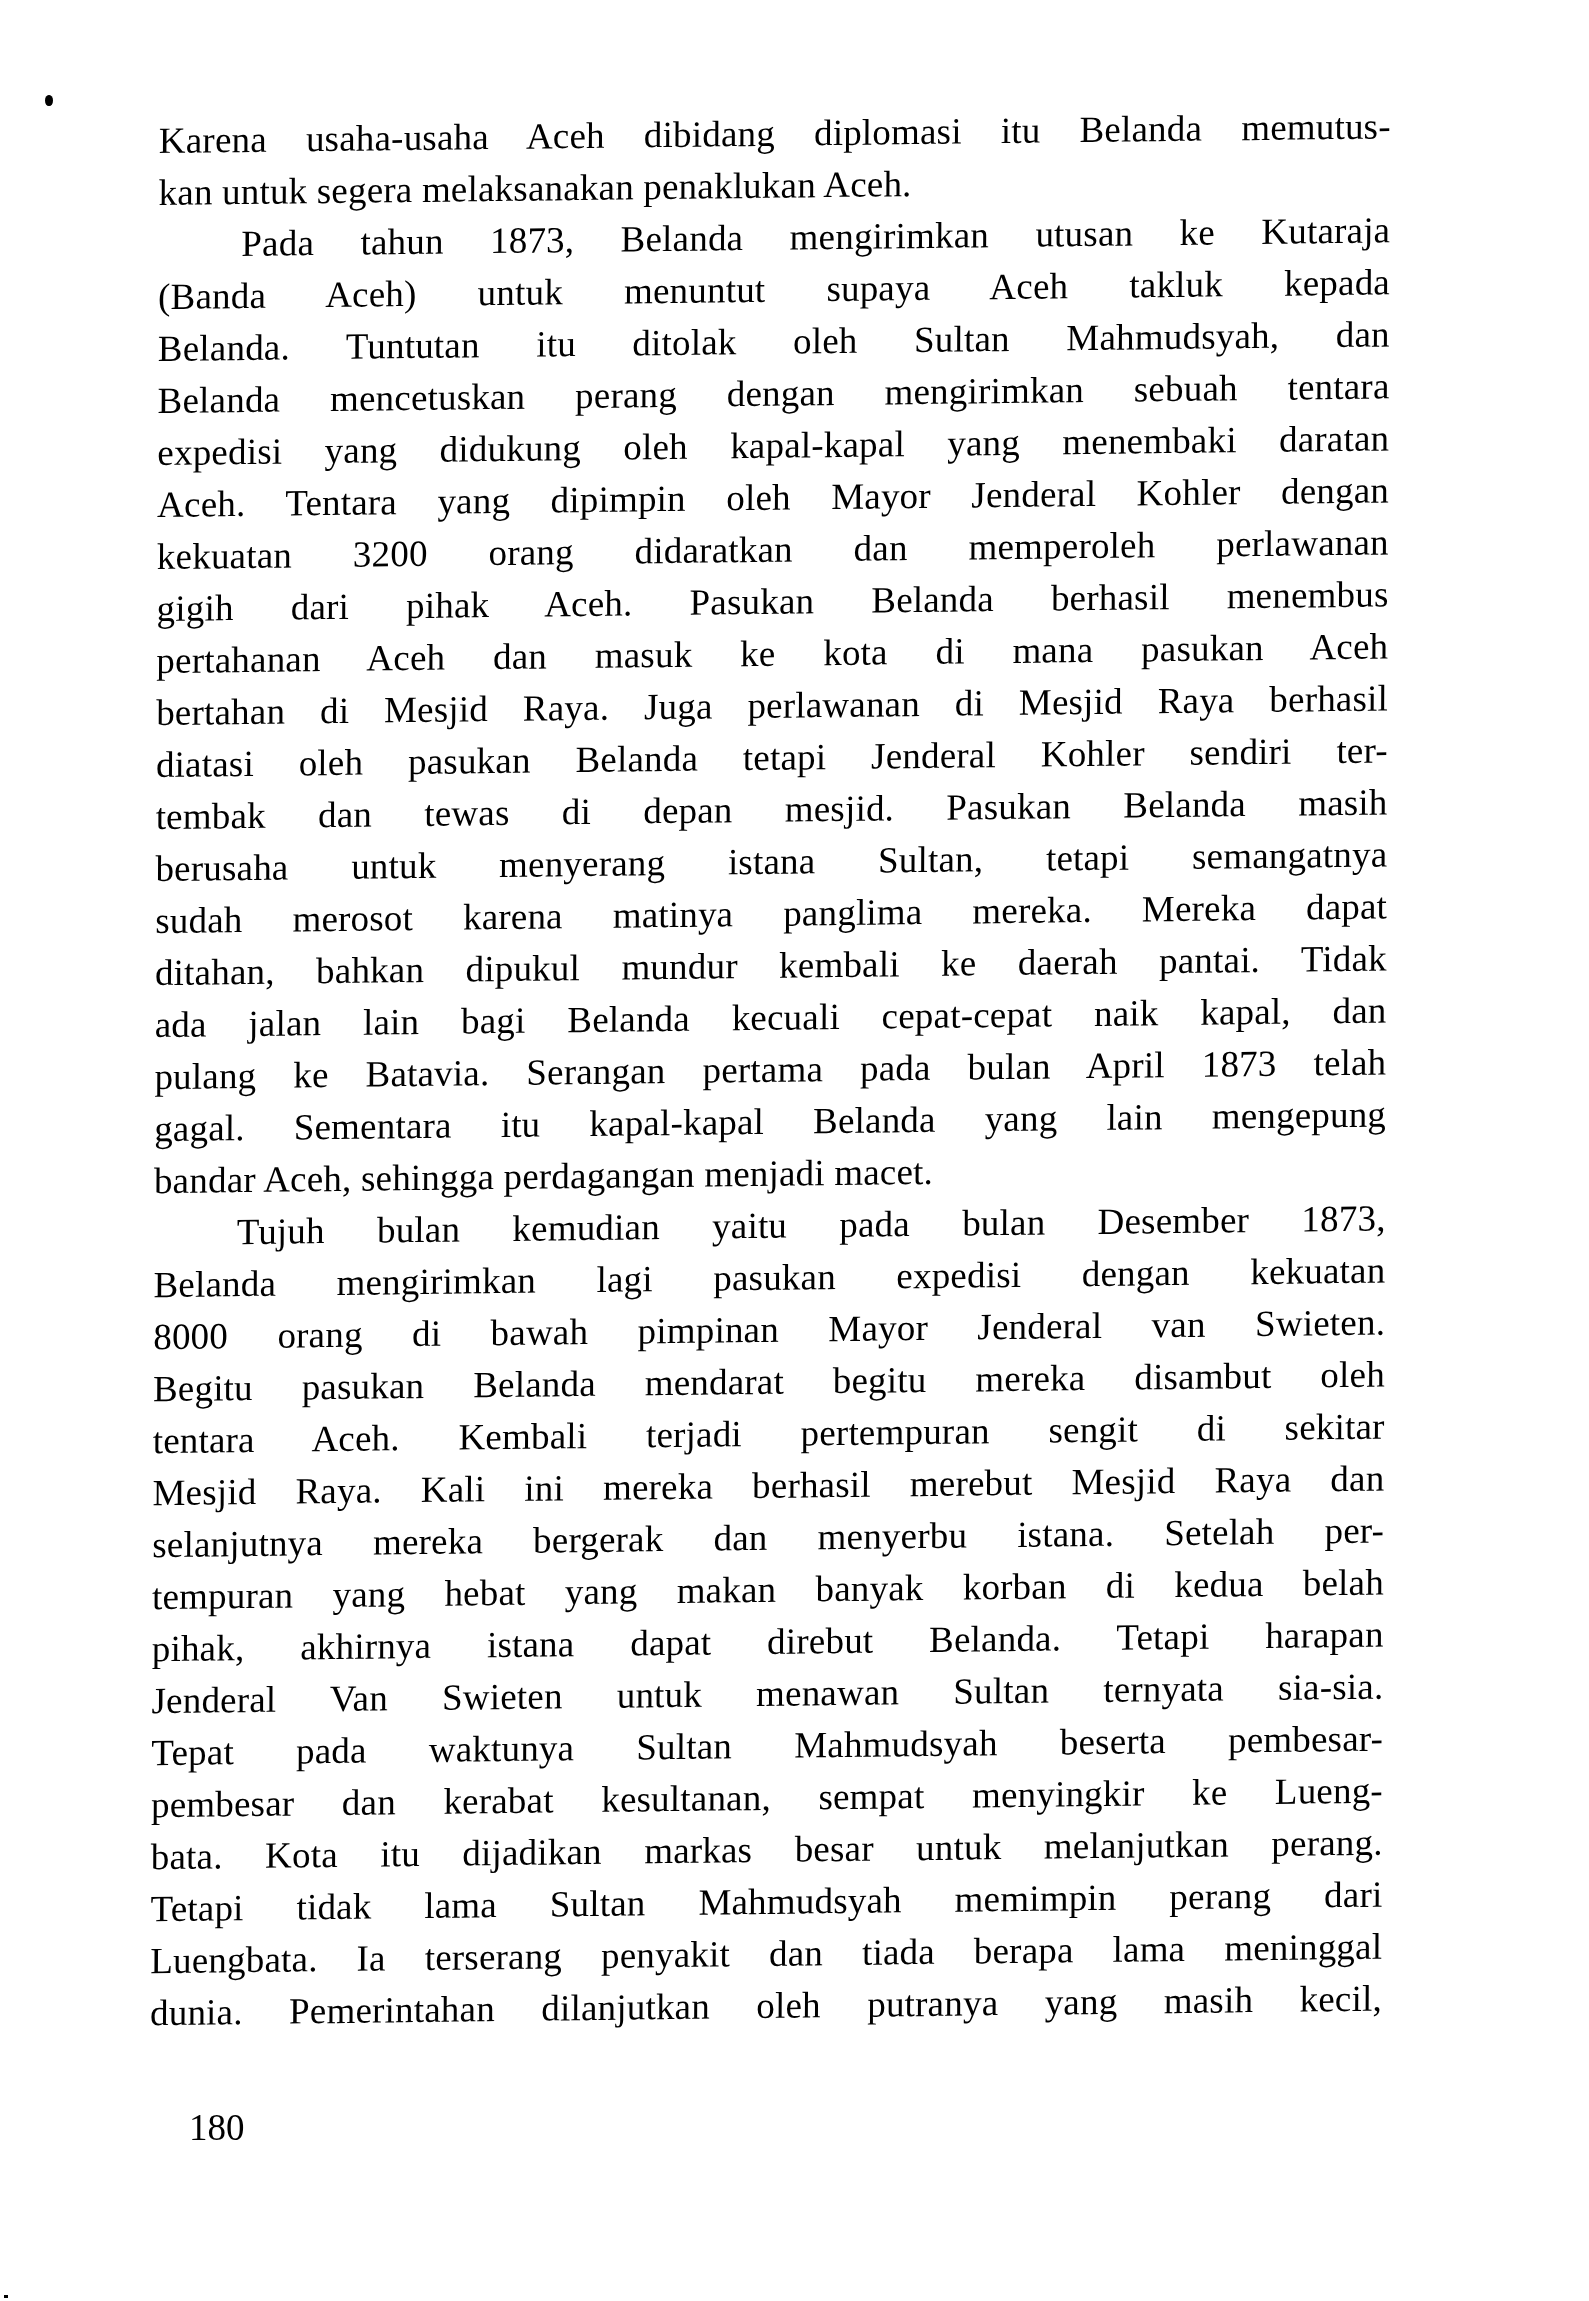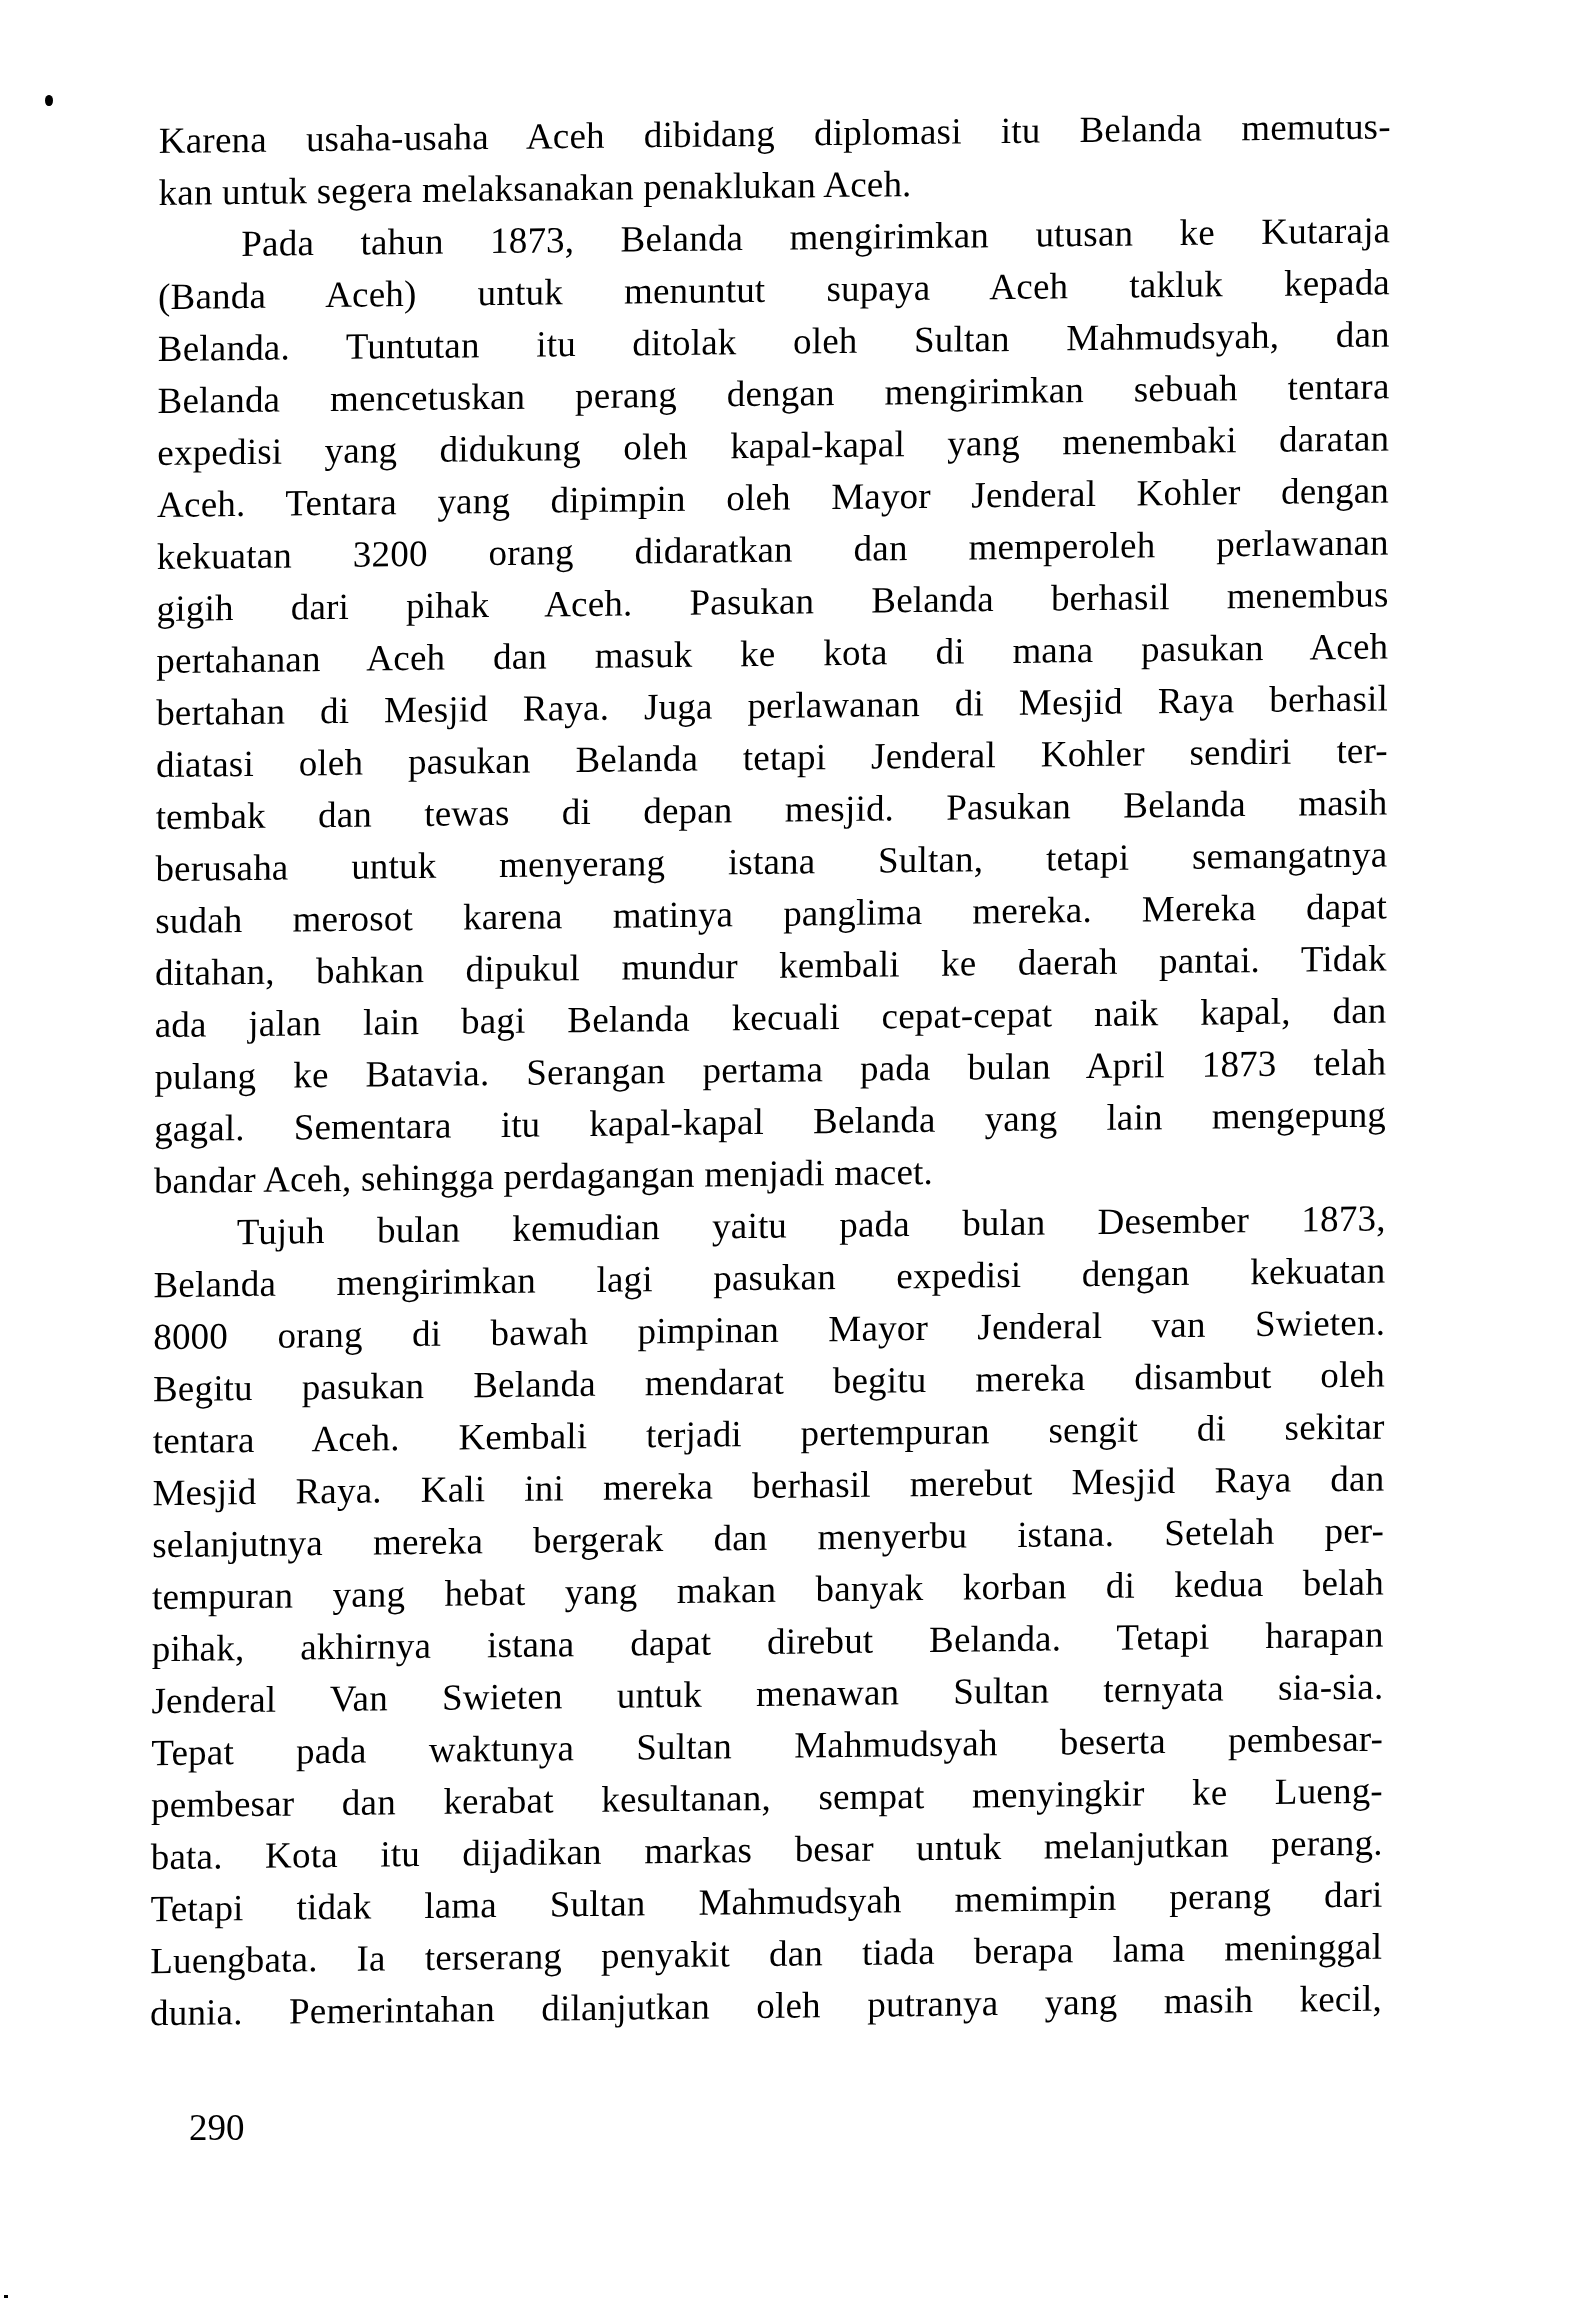--- a/index.html
+++ b/index.html
@@ -115,17 +115,17 @@
       <span class="line">Jenderal Van Swieten untuk menawan Sultan ternyata sia-sia.</span>
       <span class="line">Tepat pada waktunya Sultan Mahmudsyah beserta pembesar-</span>
       <span class="line">pembesar dan kerabat kesultanan, sempat menyingkir ke Lueng-</span>
       <span class="line">bata. Kota itu dijadikan markas besar untuk melanjutkan perang.</span>
       <span class="line">Tetapi tidak lama Sultan Mahmudsyah memimpin perang dari</span>
       <span class="line">Luengbata. Ia terserang penyakit dan tiada berapa lama meninggal</span>
       <span class="line">dunia. Pemerintahan dilanjutkan oleh putranya yang masih kecil,</span>
     </div>
   </div>
 
-  <div class="page-number">290</div>
+  <div class="page-number">180</div>
 
   <div class="speck" style="left:3.8px; top:2295px; width:4.7px; height:2.8px;"></div>
 </div>
 
 
 </body></html>

